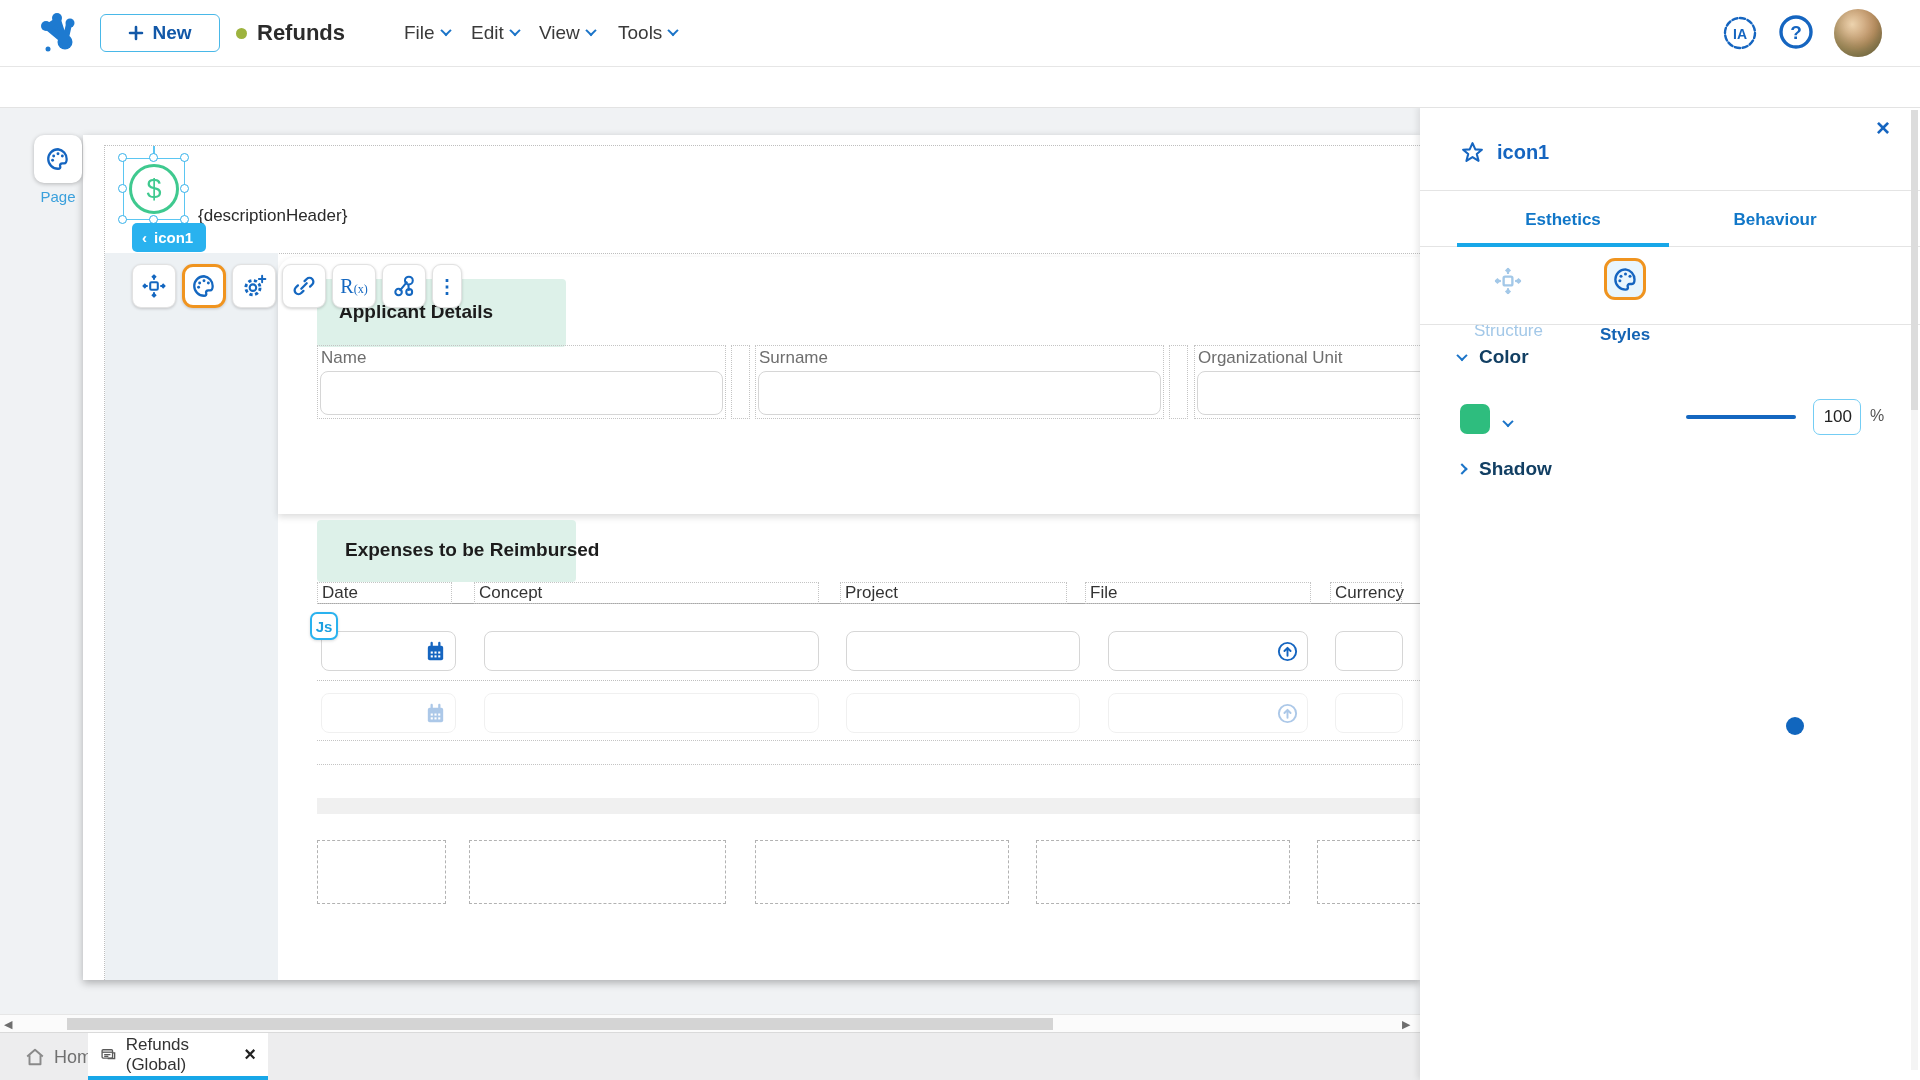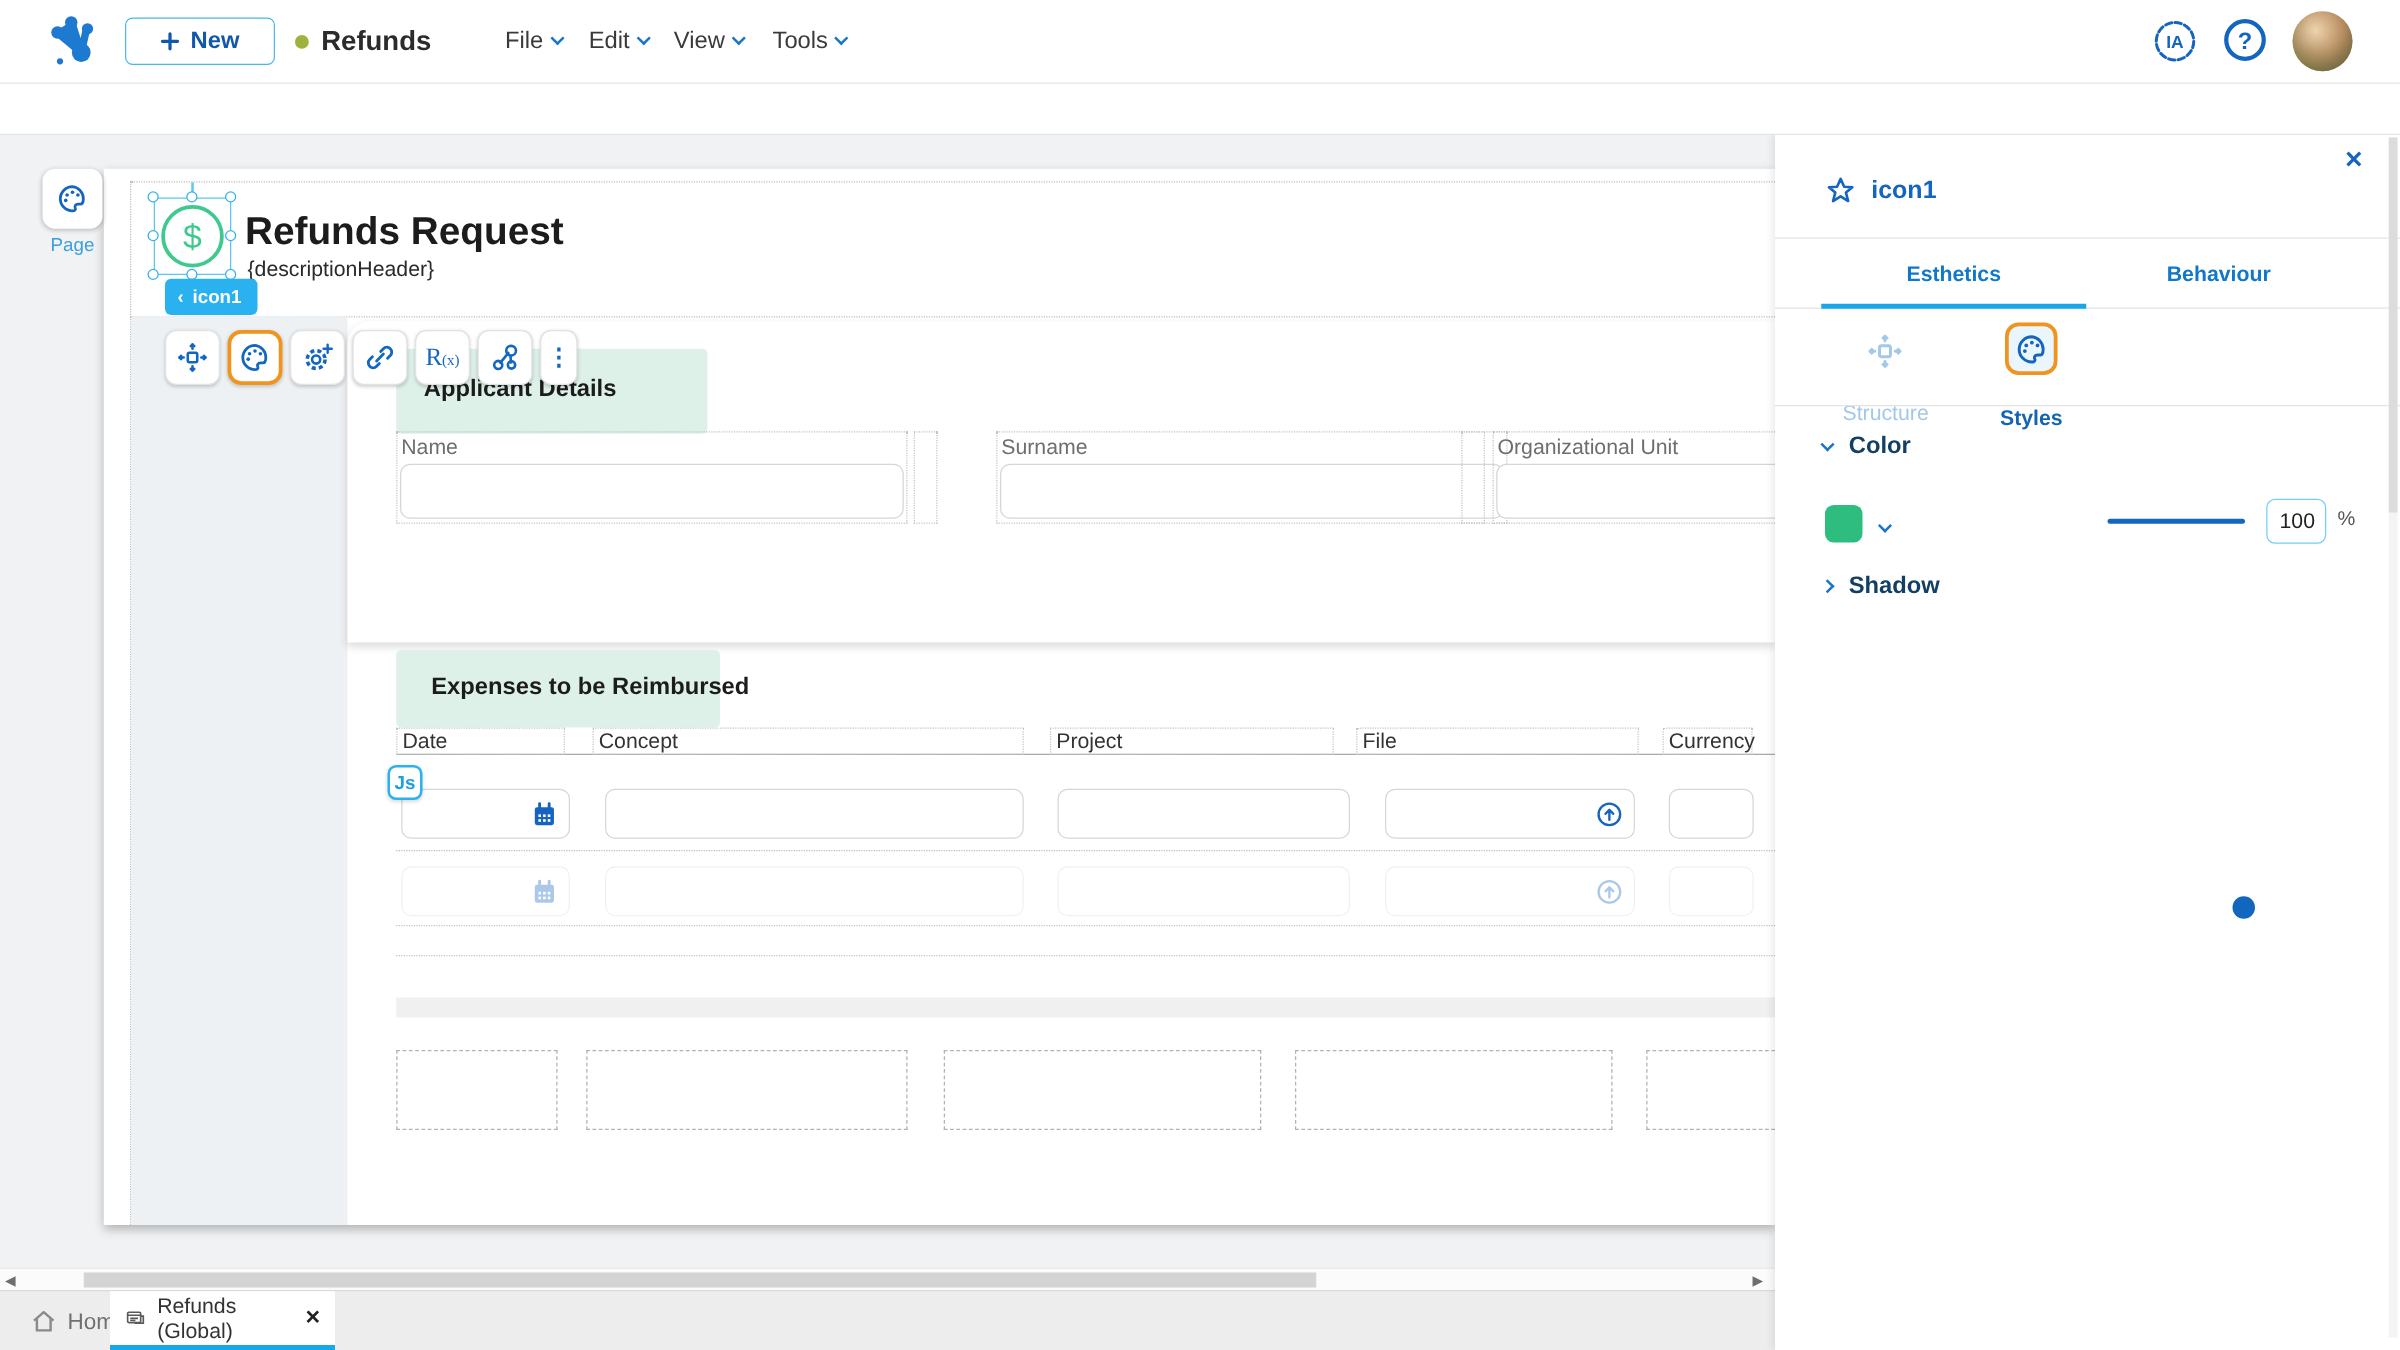--- a/index.html
+++ b/index.html
@@ -309,21 +309,20 @@
     <div class="abs" style="left:70px;top:11px;width:1.5px;height:12px;background:#5bc6f2;"></div>
     <div class="handle" style="left:35px;top:18px;"></div>
     <div class="handle" style="left:66px;top:18px;"></div>
     <div class="handle" style="left:97px;top:18px;"></div>
     <div class="handle" style="left:35px;top:49px;"></div>
     <div class="handle" style="left:97px;top:49px;"></div>
     <div class="handle" style="left:35px;top:80px;"></div>
     <div class="handle" style="left:66px;top:80px;"></div>
     <div class="handle" style="left:97px;top:80px;"></div>
 
-    <div class="form-title">Refunds Request</div>
     <div class="form-sub">{descriptionHeader}</div>
 
     <div class="chip">
       <span>‹</span>
       <span>icon1</span>
     </div>
     <div class="fl-toolbar">
       <div class="fl-btn">
         <svg width="26" height="26" viewBox="0 0 24 24" fill="none" stroke="currentColor" stroke-width="1.9">
           <rect x="8.5" y="8.5" width="7" height="7" rx="1.2"></rect>
@@ -372,21 +371,21 @@
 
     <div class="form-card"></div>
     <div class="mint" style="left:234px;top:144px;width:249px;height:68px;border-radius:4px;"></div>
     <div class="sect-title" style="left:256px;top:166px;">Applicant Details</div>
 
     <div class="dcell" style="left:234px;top:210px;width:409px;height:74px;">
       <span class="flabel">Name</span>
       <div class="inputbox" style="left:2px;top:25px;width:403px;height:44px;"></div>
     </div>
     <div class="dcell" style="left:648px;top:210px;width:19px;height:74px;"></div>
-    <div class="dcell" style="left:672px;top:210px;width:409px;height:74px;margin-left:42px;">
+    <div class="dcell" style="left:672px;top:210px;width:409px;height:74px;">
       <span class="flabel">Surname</span>
       <div class="inputbox" style="left:2px;top:25px;width:403px;height:44px;"></div>
     </div>
     <div class="dcell" style="left:1086px;top:210px;width:19px;height:74px;"></div>
     <div class="dcell" style="left:1111px;top:210px;width:250px;height:74px;border-right:none;">
       <span class="flabel">Organizational Unit</span>
       <div class="inputbox" style="left:2px;top:25px;width:260px;height:44px;"></div>
     </div>
 
     <div class="mint" style="left:234px;top:385px;width:259px;height:62px;border-radius:4px;"></div>

